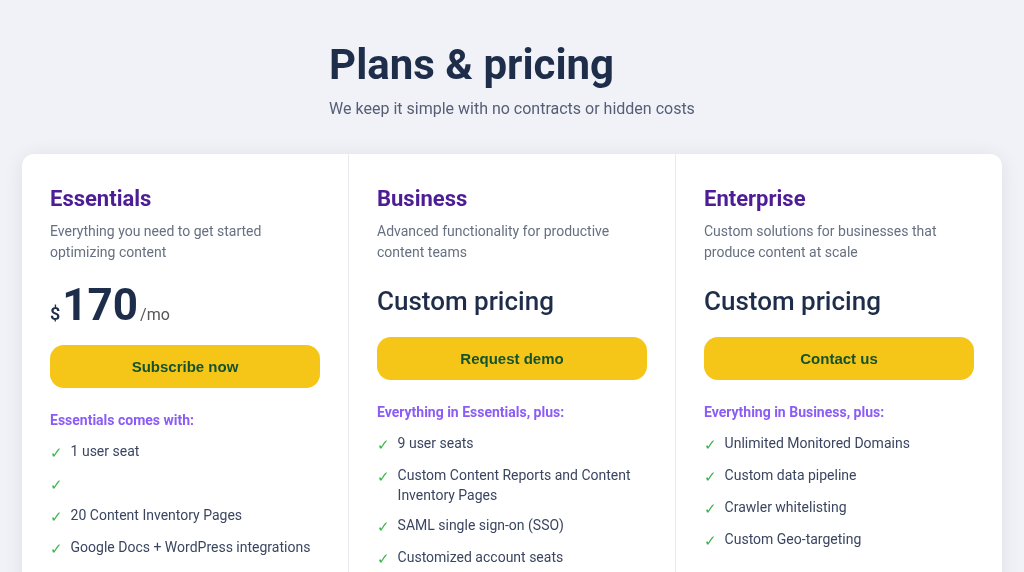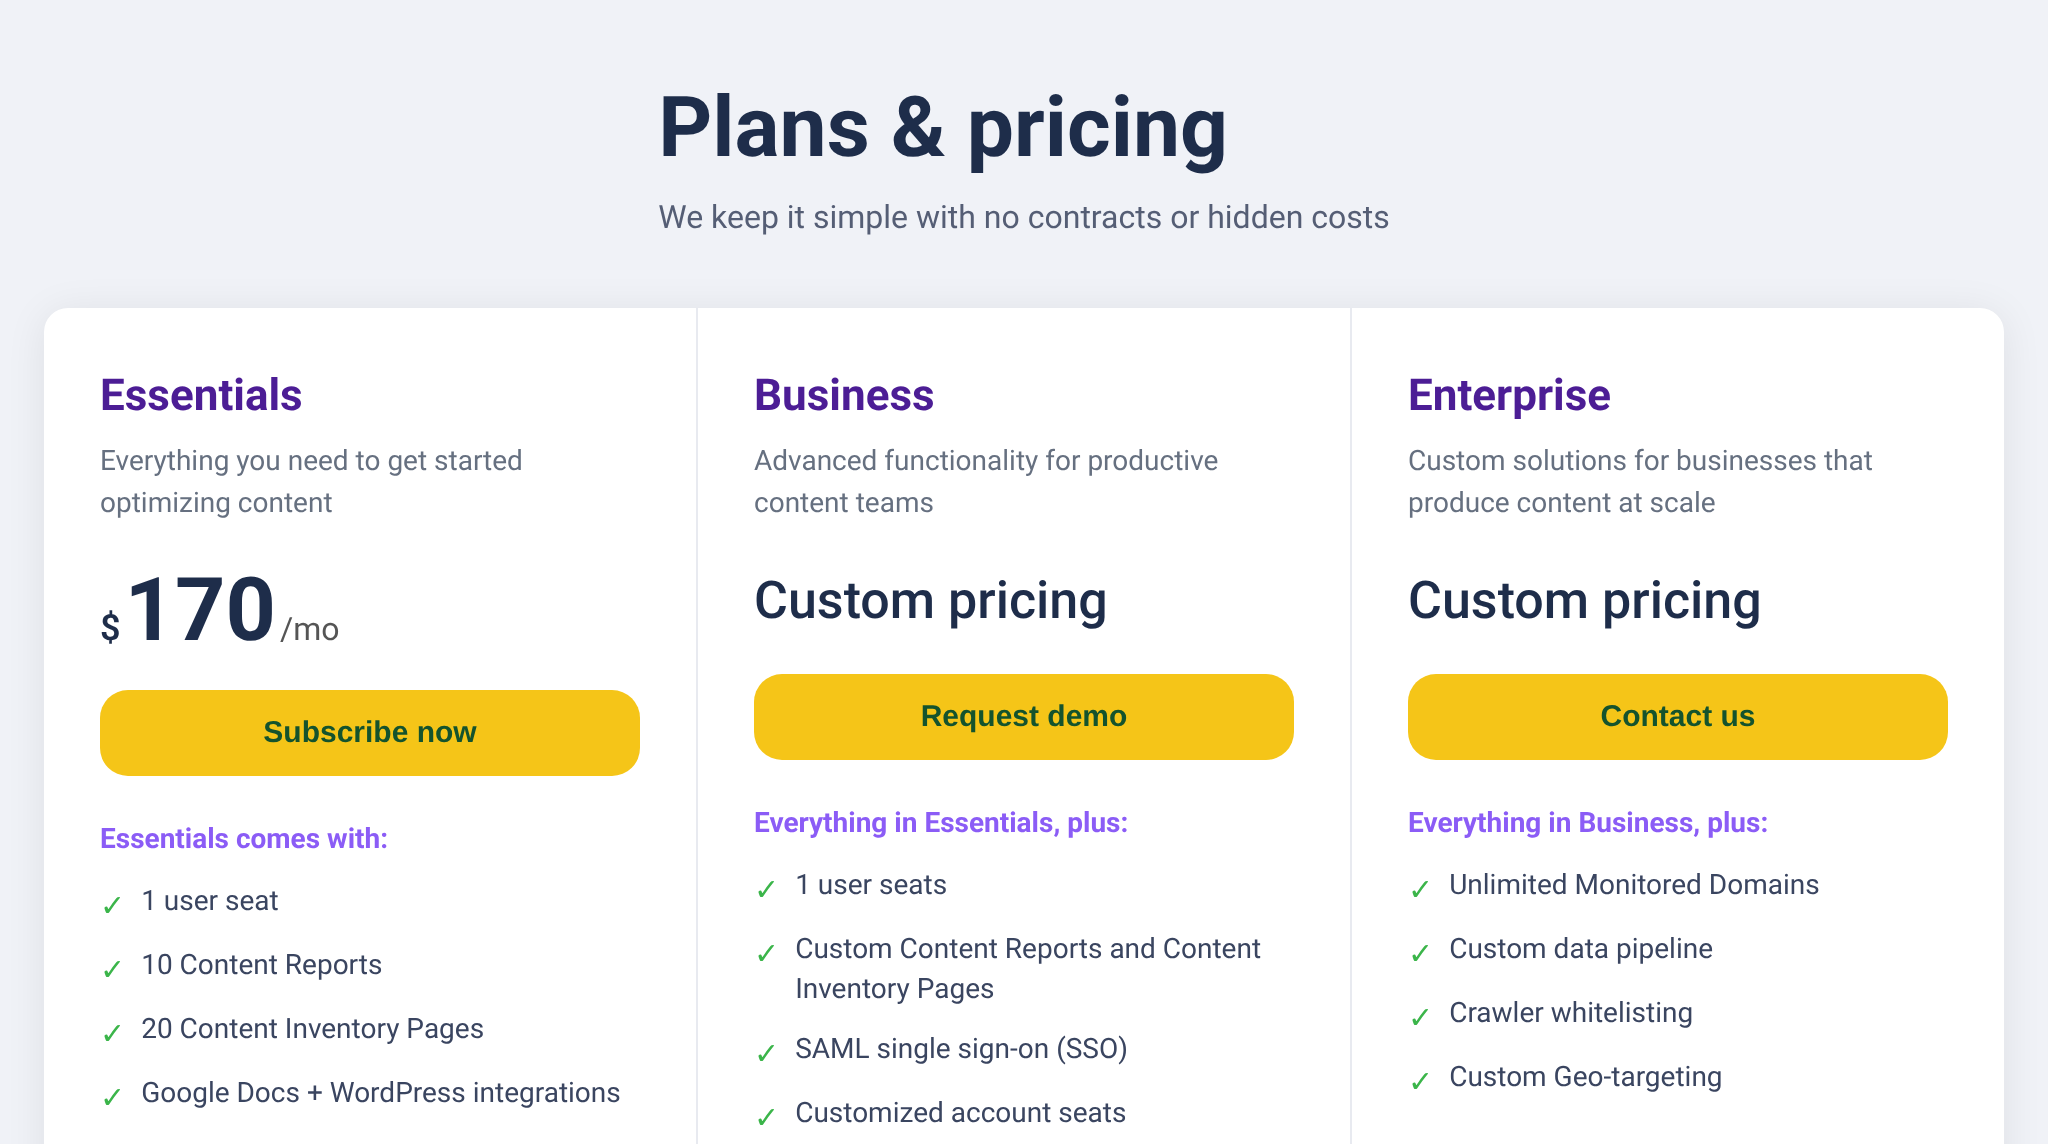--- a/index.html
+++ b/index.html
@@ -169,42 +169,41 @@
       </div>
       <button class="subscribe-btn">Subscribe now</button>
       <div class="features-heading">Essentials comes with:</div>
       <ul class="features-list">
         <li class="feature-item">
           <span class="check-icon">✓</span>
           <span>1 user seat</span>
         </li>
         <li class="feature-item">
           <span class="check-icon">✓</span>
-          <span>10 Content Reports</span>
         </li>
         <li class="feature-item">
           <span class="check-icon">✓</span>
           <span>20 Content Inventory Pages</span>
         </li>
         <li class="feature-item">
           <span class="check-icon">✓</span>
           <span>Google Docs + WordPress integrations</span>
         </li>
       </ul>
     </div>
     <div class="plan-card">
       <div class="plan-name">Business</div>
       <div class="plan-description">Advanced functionality for productive content teams</div>
       <div class="price-custom">Custom pricing</div>
       <button class="subscribe-btn">Request demo</button>
       <div class="features-heading">Everything in Essentials, plus:</div>
       <ul class="features-list">
         <li class="feature-item">
           <span class="check-icon">✓</span>
-          <span>1 user seats</span>
+          <span>9 user seats</span>
         </li>
         <li class="feature-item">
           <span class="check-icon">✓</span>
           <span>Custom Content Reports and Content Inventory Pages</span>
         </li>
         <li class="feature-item">
           <span class="check-icon">✓</span>
           <span>SAML single sign-on (SSO)</span>
         </li>
         <li class="feature-item">

